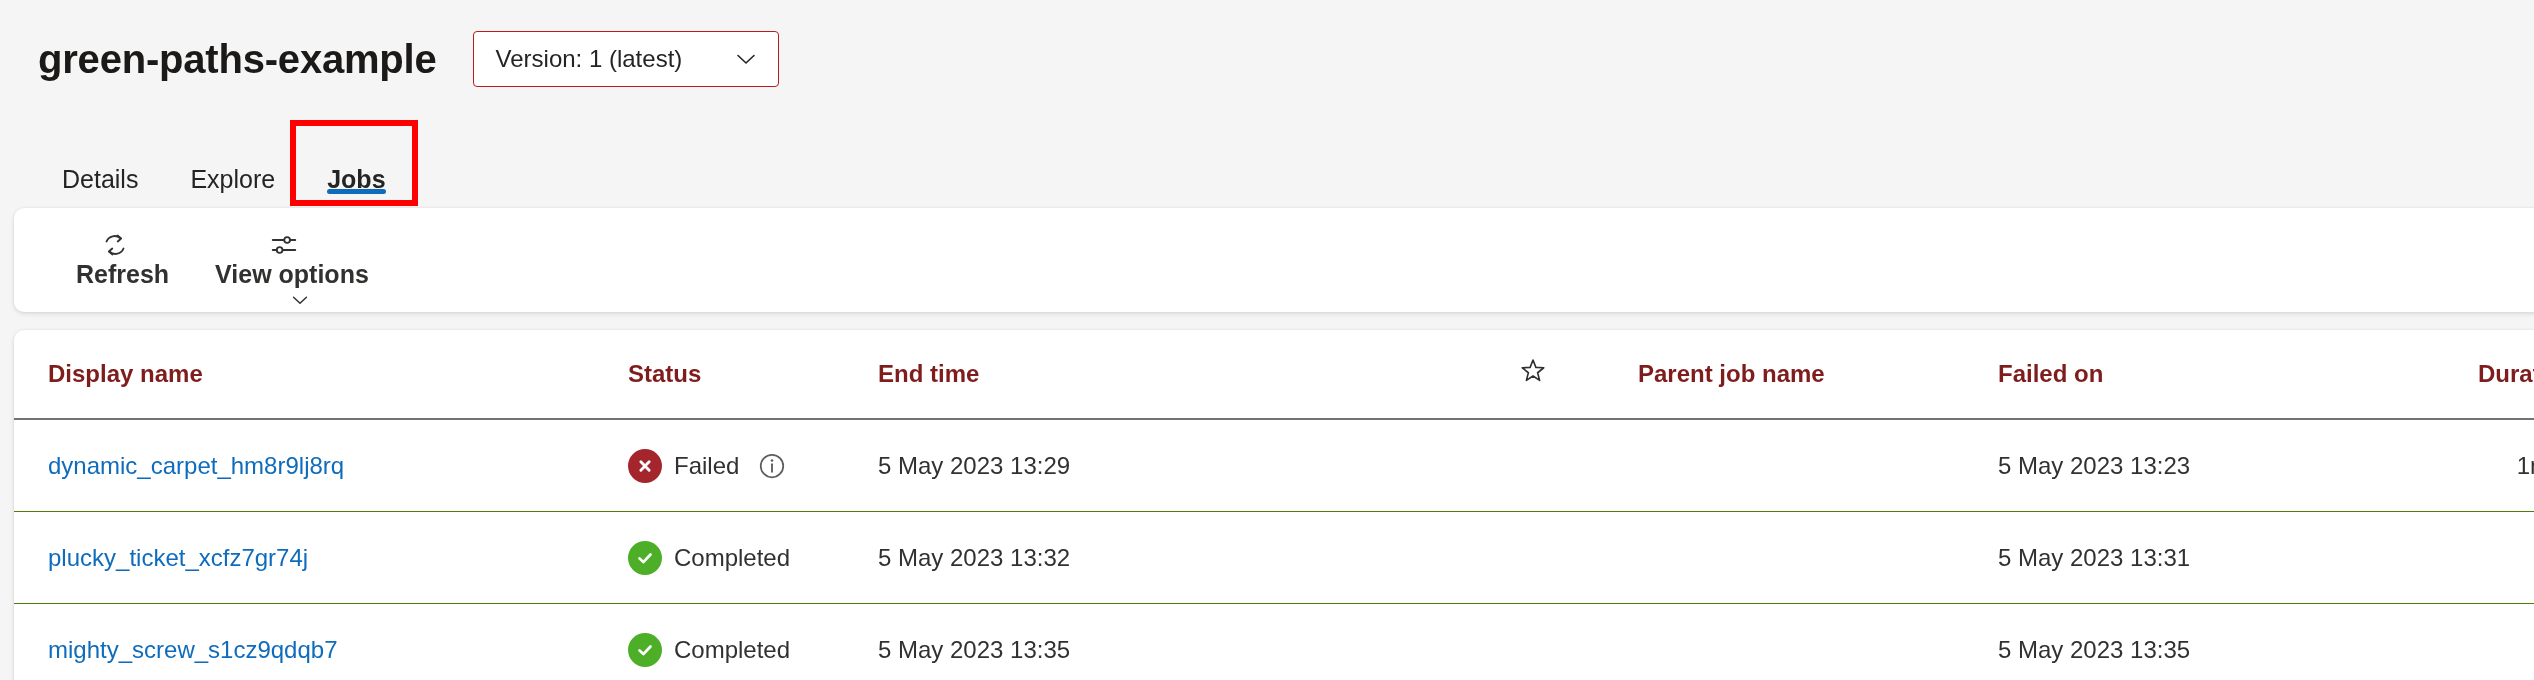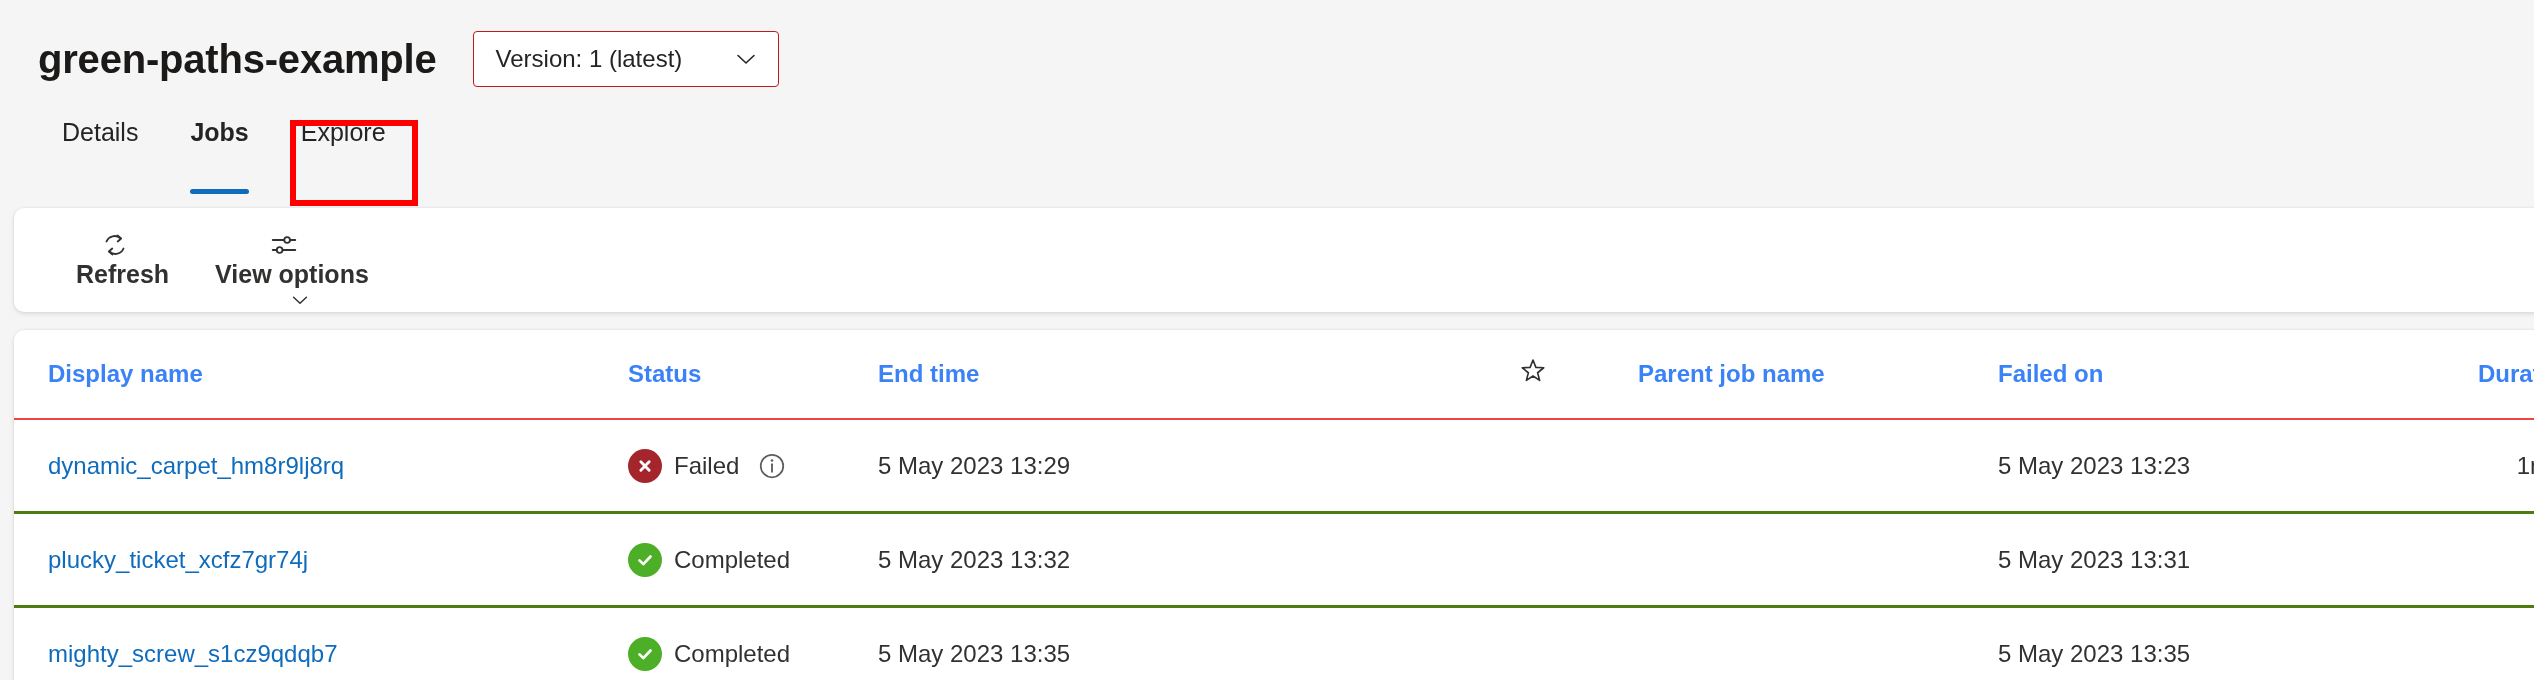--- a/index.html
+++ b/index.html
@@ -69,21 +69,21 @@
     height: 90px;
     display: flex;
     align-items: flex-start;
     padding-left: 36px;
     box-sizing: border-box;
   }
   .tab {
     position: relative;
     height: 76px;
     display: flex;
-    align-items: flex-start;
+    align-items: flex-end;
     justify-content: center;
     padding: 0 26px;
     font-size: 25px;
     color: #242424;
     cursor: pointer;
     box-sizing: border-box;
   }
   .tab.active {
     font-weight: 700;
   }
@@ -163,34 +163,34 @@
   
   table.jobs {
     width: 2534px;
     border-collapse: collapse;
     table-layout: fixed;
   }
   table.jobs th {
     text-align: left;
     font-size: 24px;
     font-weight: 700;
-    color: #3b82f6;
+    color: #7f1d1d;
     padding: 0;
     height: 88px;
     vertical-align: middle;
-    border-bottom: 2px solid #ef4444;
+    border-bottom: 2px solid #737373;
     white-space: nowrap;
   }
   table.jobs td {
     font-size: 24px;
     color: #323130;
     padding: 0;
     height: 91px;
     vertical-align: middle;
-    border-bottom: 3px solid #4d7c0f;
+    border-bottom: 1px solid #4d7c0f;
     white-space: nowrap;
   }
   tr.job-row:last-child td { border-bottom: none; }
 
   .c-name     { width: 580px; padding-left: 34px !important; }
   .c-status   { width: 250px; margin-top: 24px; }
   .c-endtime  { width: 640px; }
   .c-star     { width: 120px; }
   .c-parent   { width: 360px; }
   .c-created  { width: 480px; }
@@ -246,25 +246,25 @@
           <path d="M4 8.5 L12 16 L20 8.5" stroke="#242424" stroke-width="1.6" fill="none" stroke-linecap="round" stroke-linejoin="round"></path>
         </svg>
       </span>
     </div>
   </div>
 
   <div class="tabs">
     <div class="tab">
       <span>Details</span>
     </div>
+    <div class="tab">
+      <span>Explore</span>
+    </div>
     <div class="tab active">
       <span>Jobs</span>
-    </div>
-    <div class="tab">
-      <span>Explore</span>
     </div>
   </div>
 
   <div class="annotation-box"></div>
 
   <div class="card toolbar-card">
     <div class="tb-btn">
       <span class="ic">
         <svg width="30" height="30" viewBox="0 0 24 24" fill="none">
           <path d="M5.2 9.2a7 7 0 0 1 11.1-2.6" stroke="#323130" stroke-width="1.5" stroke-linecap="round"></path>

